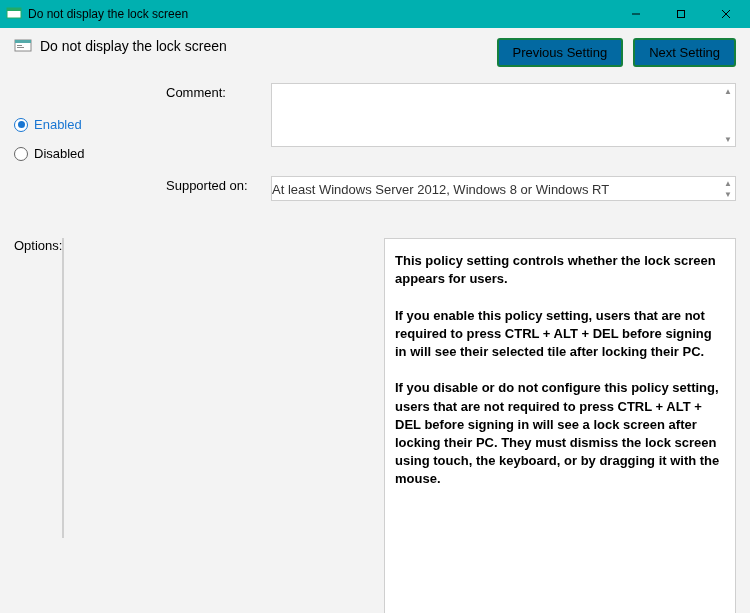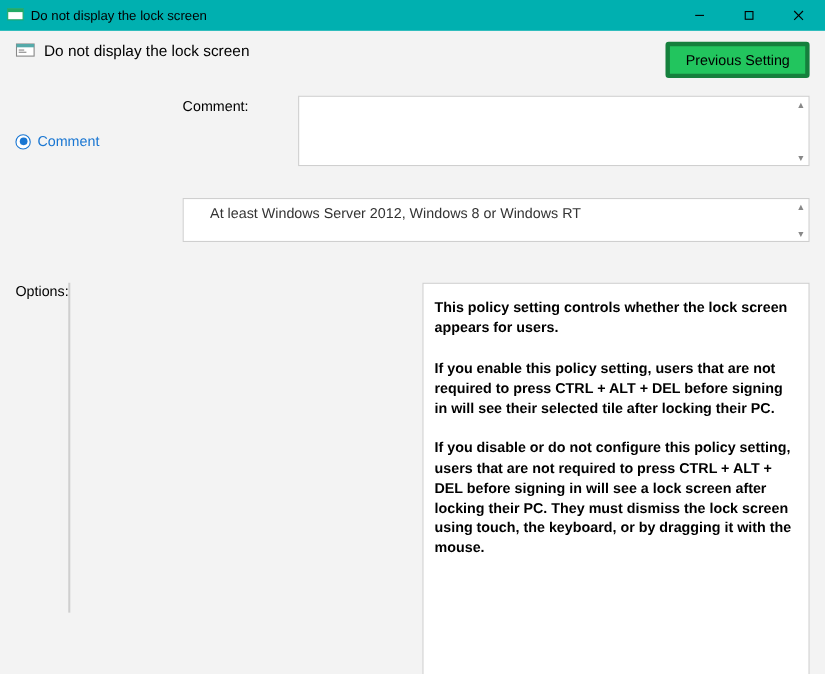--- a/index.html
+++ b/index.html
@@ -9,31 +9,31 @@
     .titlebar .title { flex: 1; color: #000; font-size: 12px; }
     .tbtn { width: 45px; height: 28px; display: flex; align-items: center; justify-content: center; color: #000; }
     .content { padding: 10px 14px 0 14px; }
     .subhead { display: flex; align-items: center; gap: 8px; margin-bottom: 6px; }
     .subhead .shicon { width: 18px; height: 16px; }
     .subhead .shtitle { font-size: 14px; }
     .topgrid { display: flex; gap: 12px; margin-top: 6px; }
     .leftcol { width: 140px; padding-top: 34px; }
     .rightcol { flex: 1; }
     .navbtns { display: flex; justify-content: flex-start; gap: 10px; margin-left: 210px; margin-bottom: 10px; }
-    .btn { background: #22c55e; border: 4px solid #15803d; border-radius: 3px; padding: 5px 14px; font-size: 13px; cursor: default; }
+    .btn { background: #0369a1; border: 2px solid #15803d; border-radius: 3px; padding: 5px 14px; font-size: 13px; cursor: default; }
     .radio-row { display: flex; align-items: center; gap: 6px; margin-bottom: 14px; cursor: default; }
     .radio { width: 14px; height: 14px; border: 1px solid #666; border-radius: 50%; display: inline-flex; align-items: center; justify-content: center; background: #fff; }
     .radio.checked { border-color: #1976d2; }
     .radio.checked::after { content: ""; width: 7px; height: 7px; border-radius: 50%; background: #1976d2; }
     .radio-label.checked-label { color: #1976d2; }
     .field-row { display: flex; gap: 10px; margin-bottom: 29px; }
     .field-label { width: 95px; padding-top: 2px; }
     .comment-box, .supported-box, .options-box, .help-box { background: #fff; border: 1px solid #cfcfcf; font-size: 13px; }
     .comment-box { flex: 1; height: 64px; position: relative; }
-    .supported-box { flex: 1; height: 40px; padding: 5px 24px; position: relative; color: #333; }
+    .supported-box { flex: 1; height: 25px; padding: 5px 0; position: relative; color: #333; }
     .spin { position: absolute; right: 2px; display: flex; flex-direction: column; gap: 2px; }
     .spin.top { top: 2px; bottom: 2px; justify-content: space-between; }
     .spin-arrow { width: 10px; height: 10px; display: flex; align-items: center; justify-content: center; color: #888; font-size: 8px; }
     .panels { display: flex; gap: 18px; margin-top: 8px; }
     .panel { flex: 1; display: flex; flex-direction: row; }
     .panel-label { margin-bottom: 6px; }
     .options-box { height: 300px; }
     .help-box { height: 388px; padding: 13px 10px; line-height: 1.4; overflow-y: auto; white-space: pre-wrap; font-weight: bold; }
     .footer { display: flex; justify-content: space-between; gap: 0; padding: 12px 14px 14px; }
     .fbtn { background: #fff; border: 1px solid #c0c0c0; border-radius: 3px; padding: 5px 0; width: 80px; text-align: center; font-size: 13px; cursor: default; }
@@ -77,41 +77,47 @@
             <rect x="1" y="2" width="16" height="11" fill="#fff" stroke="#888" stroke-width="1"></rect>
             <rect x="1" y="2" width="16" height="3" fill="#5aa"></rect>
             <rect x="3" y="7" width="5" height="1" fill="#888"></rect>
             <rect x="3" y="9" width="7" height="1" fill="#888"></rect>
           </svg>
       </span>
       <span class="shtitle">Do not display the lock screen</span>
     </div>
     <div class="navbtns" style="margin-left:auto;">
       <div class="btn">Previous Setting</div>
+      <div class="btn">Next Setting</div>
     </div>
   </div>
 
   <div class="topgrid">
     <div class="leftcol">
       <div class="radio-row">
         <span class="radio checked"></span>
-        <span class="radio-label checked-label">Comment</span>
+        <span class="radio-label checked-label">Enabled</span>
+      </div>
+      <div class="radio-row">
+        <span class="radio"></span>
+        <span class="radio-label">Disabled</span>
       </div>
     </div>
     <div class="rightcol">
       <div class="field-row">
         <div class="field-label">Comment:</div>
         <div class="comment-box">
           <div class="spin top">
             <span class="spin-arrow">▲</span>
             <span class="spin-arrow">▼</span>
           </div>
         </div>
       </div>
       <div class="field-row">
+        <div class="field-label">Supported on:</div>
         <div class="supported-box">
           <span>At least Windows Server 2012, Windows 8 or Windows RT</span>
           <div class="spin top">
             <span class="spin-arrow">▲</span>
             <span class="spin-arrow">▼</span>
           </div>
         </div>
       </div>
     </div>
   </div>

